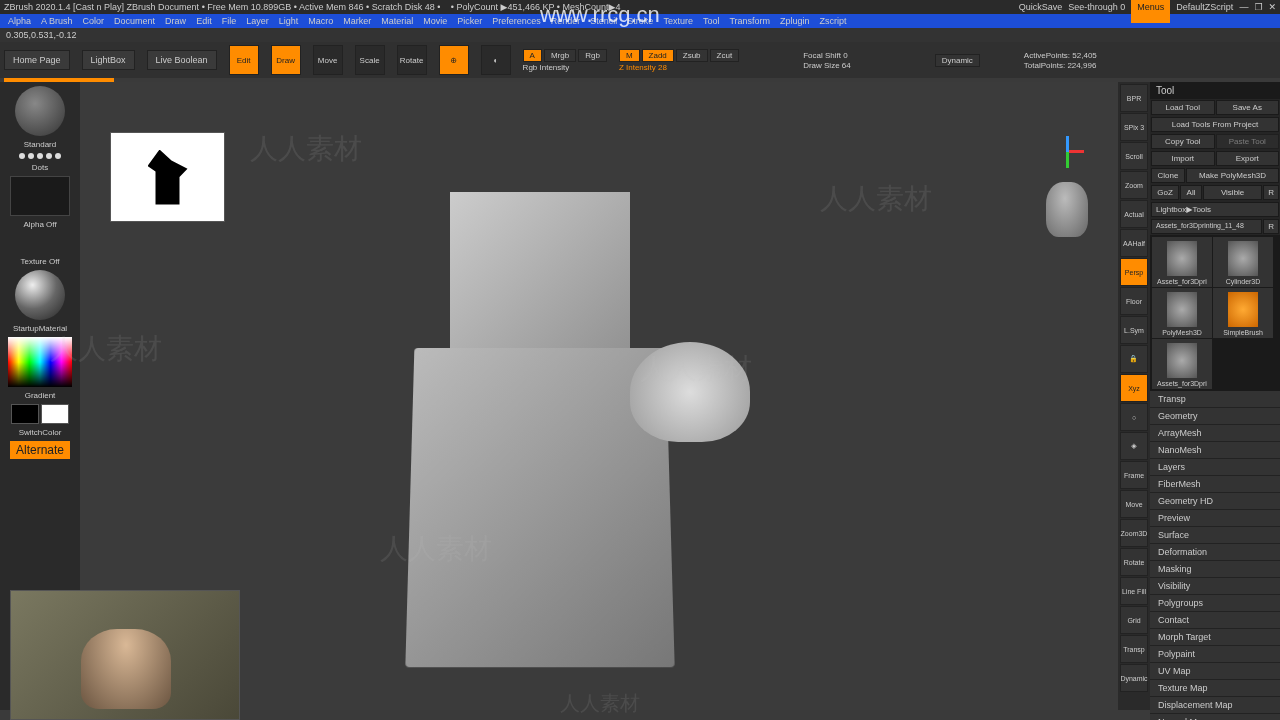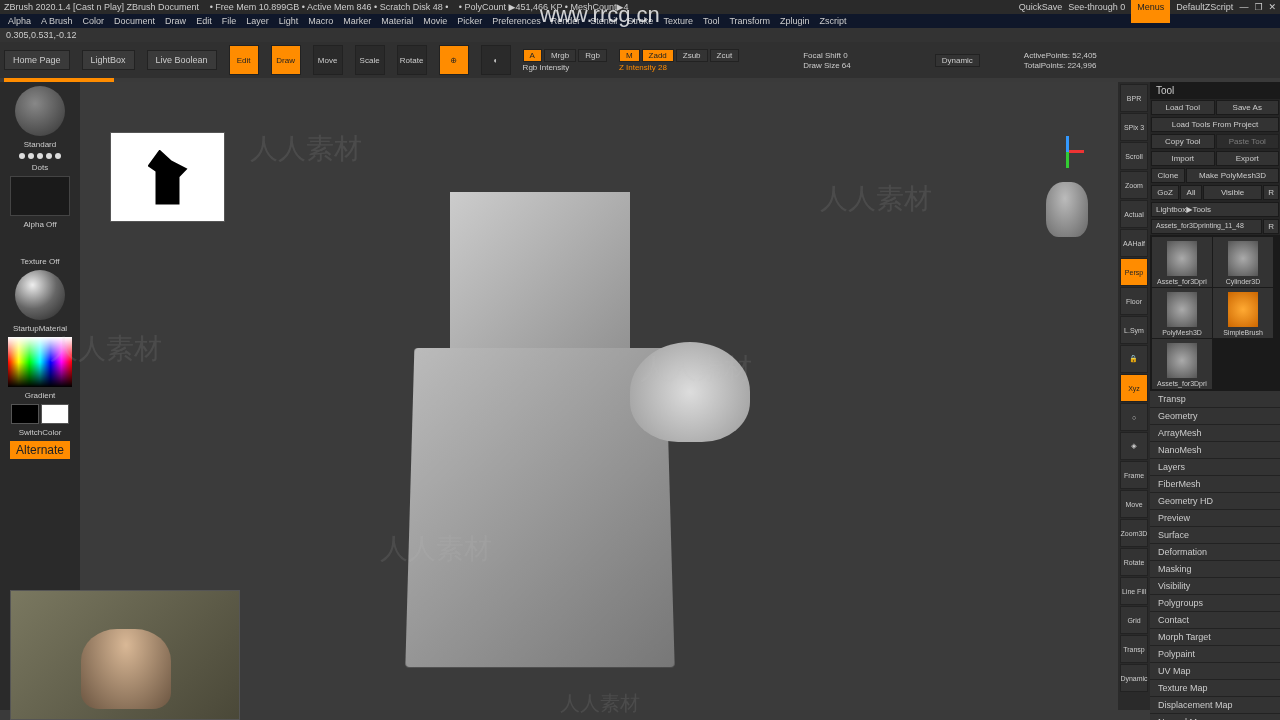--- a/index.html
+++ b/index.html
@@ -3,21 +3,21 @@
 <meta charset="utf-8">
 <style>
 * { margin: 0; padding: 0; box-sizing: border-box; font-family: Arial, sans-serif; }
 body { width: 1280px; height: 720px; background: #3a3a3a; color: #ccc; font-size: 10px; overflow: hidden; position: relative; }
 .titlebar { height: 14px; background: #2a2a2a; display: flex; align-items: center; padding: 0 4px; font-size: 9px; }
 .titlebar .left { flex: 1; }
 .titlebar .right { display: flex; gap: 6px; align-items: center; }
 .titlebar .right span { cursor: pointer; }
 .orange { color: #ff8c00; }
 .orange-bg { background: #ff8c00 !important; color: #222 !important; }
-.menubar { height: 14px; background: #0f172a; display: flex; gap: 2px; padding: 0 4px; font-size: 9px; align-items: center; }
+.menubar { height: 14px; background: #1d4ed8; display: flex; gap: 2px; padding: 0 4px; font-size: 9px; align-items: center; }
 .menubar span { padding: 0 4px; cursor: pointer; }
 .coords { height: 14px; padding: 0 6px; font-size: 9px; display: flex; align-items: center; background: #333; }
 .toolbar { height: 36px; background: #303030; display: flex; align-items: center; padding: 0 4px; gap: 12px; }
 .tbtn { background: #3a3a3a; padding: 4px 8px; font-size: 9px; cursor: pointer; border: 1px solid #222; }
 .icon-btn { width: 30px; height: 30px; background: #2a2a2a; border: 1px solid #222; display: flex; align-items: center; justify-content: center; font-size: 8px; cursor: pointer; }
 .slider-group { display: flex; flex-direction: column; font-size: 8px; gap: 1px; }
 .slider-row { display: flex; gap: 2px; align-items: center; }
 .mini-btn { padding: 1px 6px; background: #333; border: 1px solid #222; font-size: 8px; cursor: pointer; }
 .orange-strip { height: 4px; background: #ff8c00; margin: 0 4px; width: 110px; }
 
@@ -67,21 +67,21 @@
 .webcam::after { content: ''; position: absolute; bottom: 10px; left: 70px; width: 90px; height: 80px; background: radial-gradient(ellipse at 50% 20%, #d9b896, #6a5440); border-radius: 40% 40% 20% 20%; }
 .watermark { position: absolute; color: rgba(200,200,200,0.12); font-size: 28px; font-weight: normal; pointer-events: none; }
 </style>
 </head>
 <body>
 
 <div class="titlebar">
   <div class="left">
     <span>ZBrush 2020.1.4 [Cast n Play]</span>
     <span style="">ZBrush Document</span>
-    <span style="margin-left:8px">• Free Mem 10.899GB • Active Mem 846 • Scratch Disk 48 •</span>
+    <span style="">• Free Mem 10.899GB • Active Mem 846 • Scratch Disk 48 •</span>
     <span style="margin-left:8px">• PolyCount ▶451,466 KP • MeshCount▶4</span>
   </div>
   <div class="right">
     <span>QuickSave</span>
     <span>See-through   0</span>
     <span class="orange-bg" style="padding:11px 6px">Menus</span>
     <span>DefaultZScript</span>
     <span>—</span>
     <span>❐</span>
     <span>✕</span>

